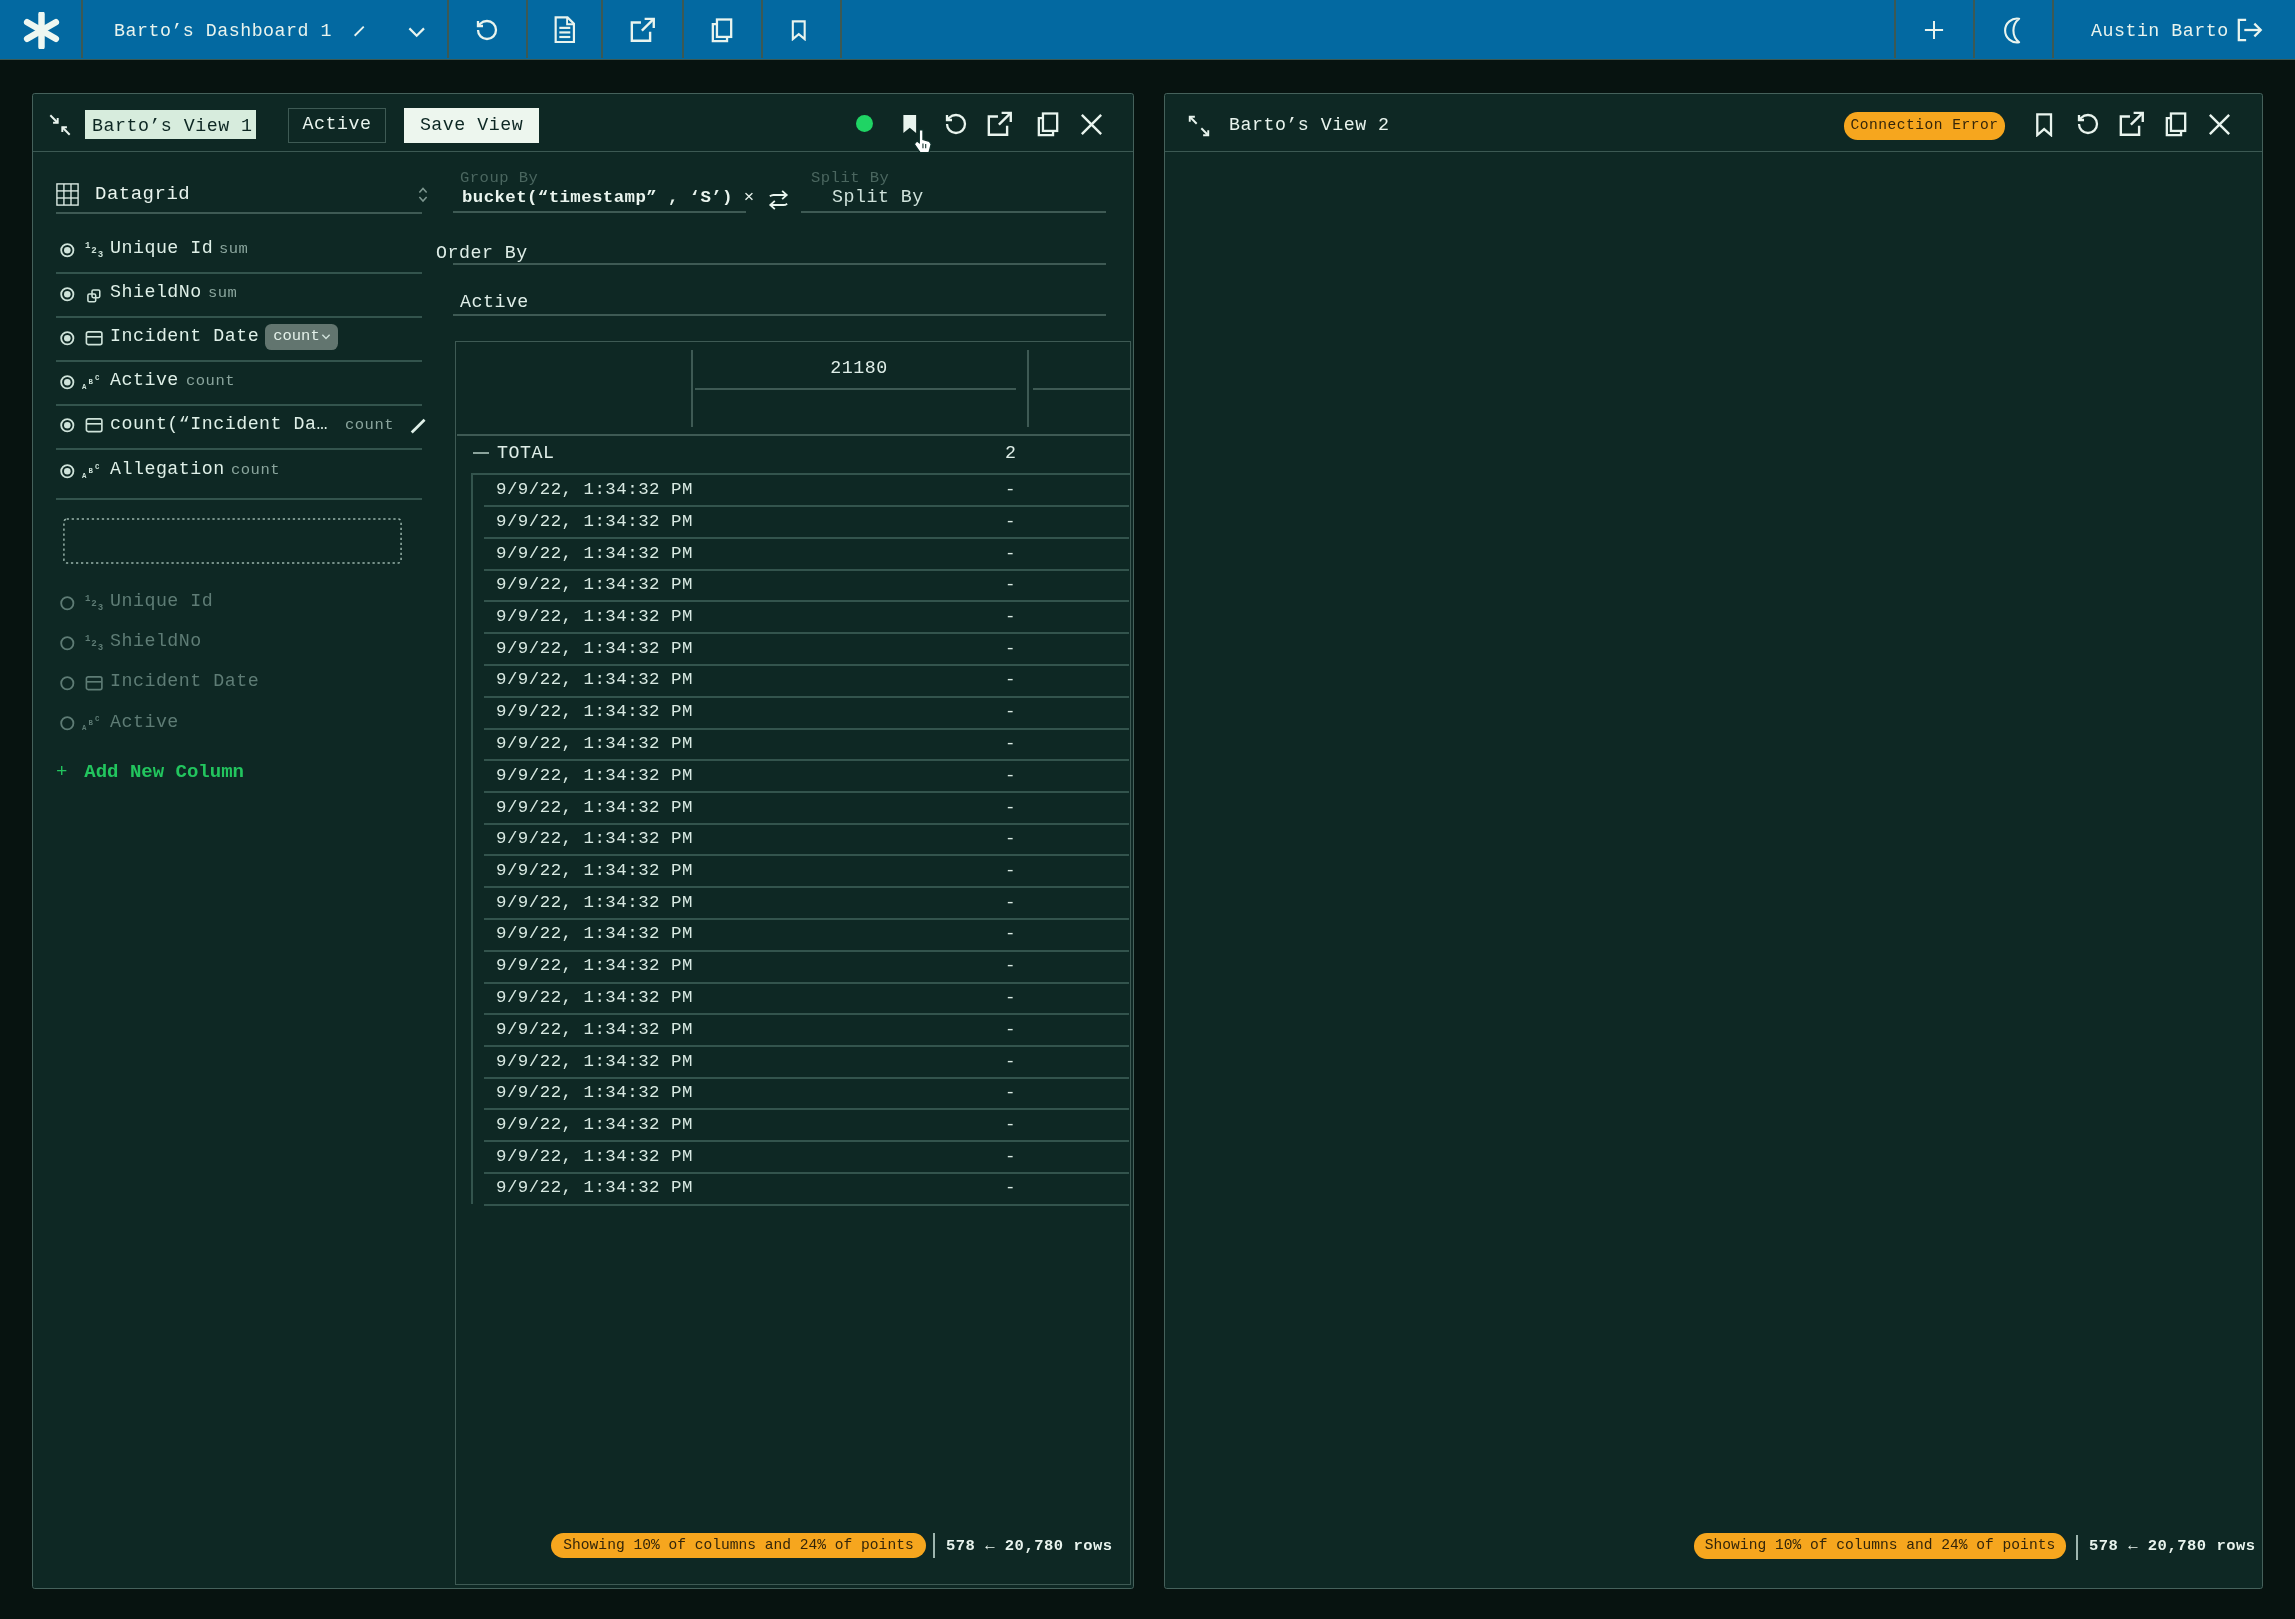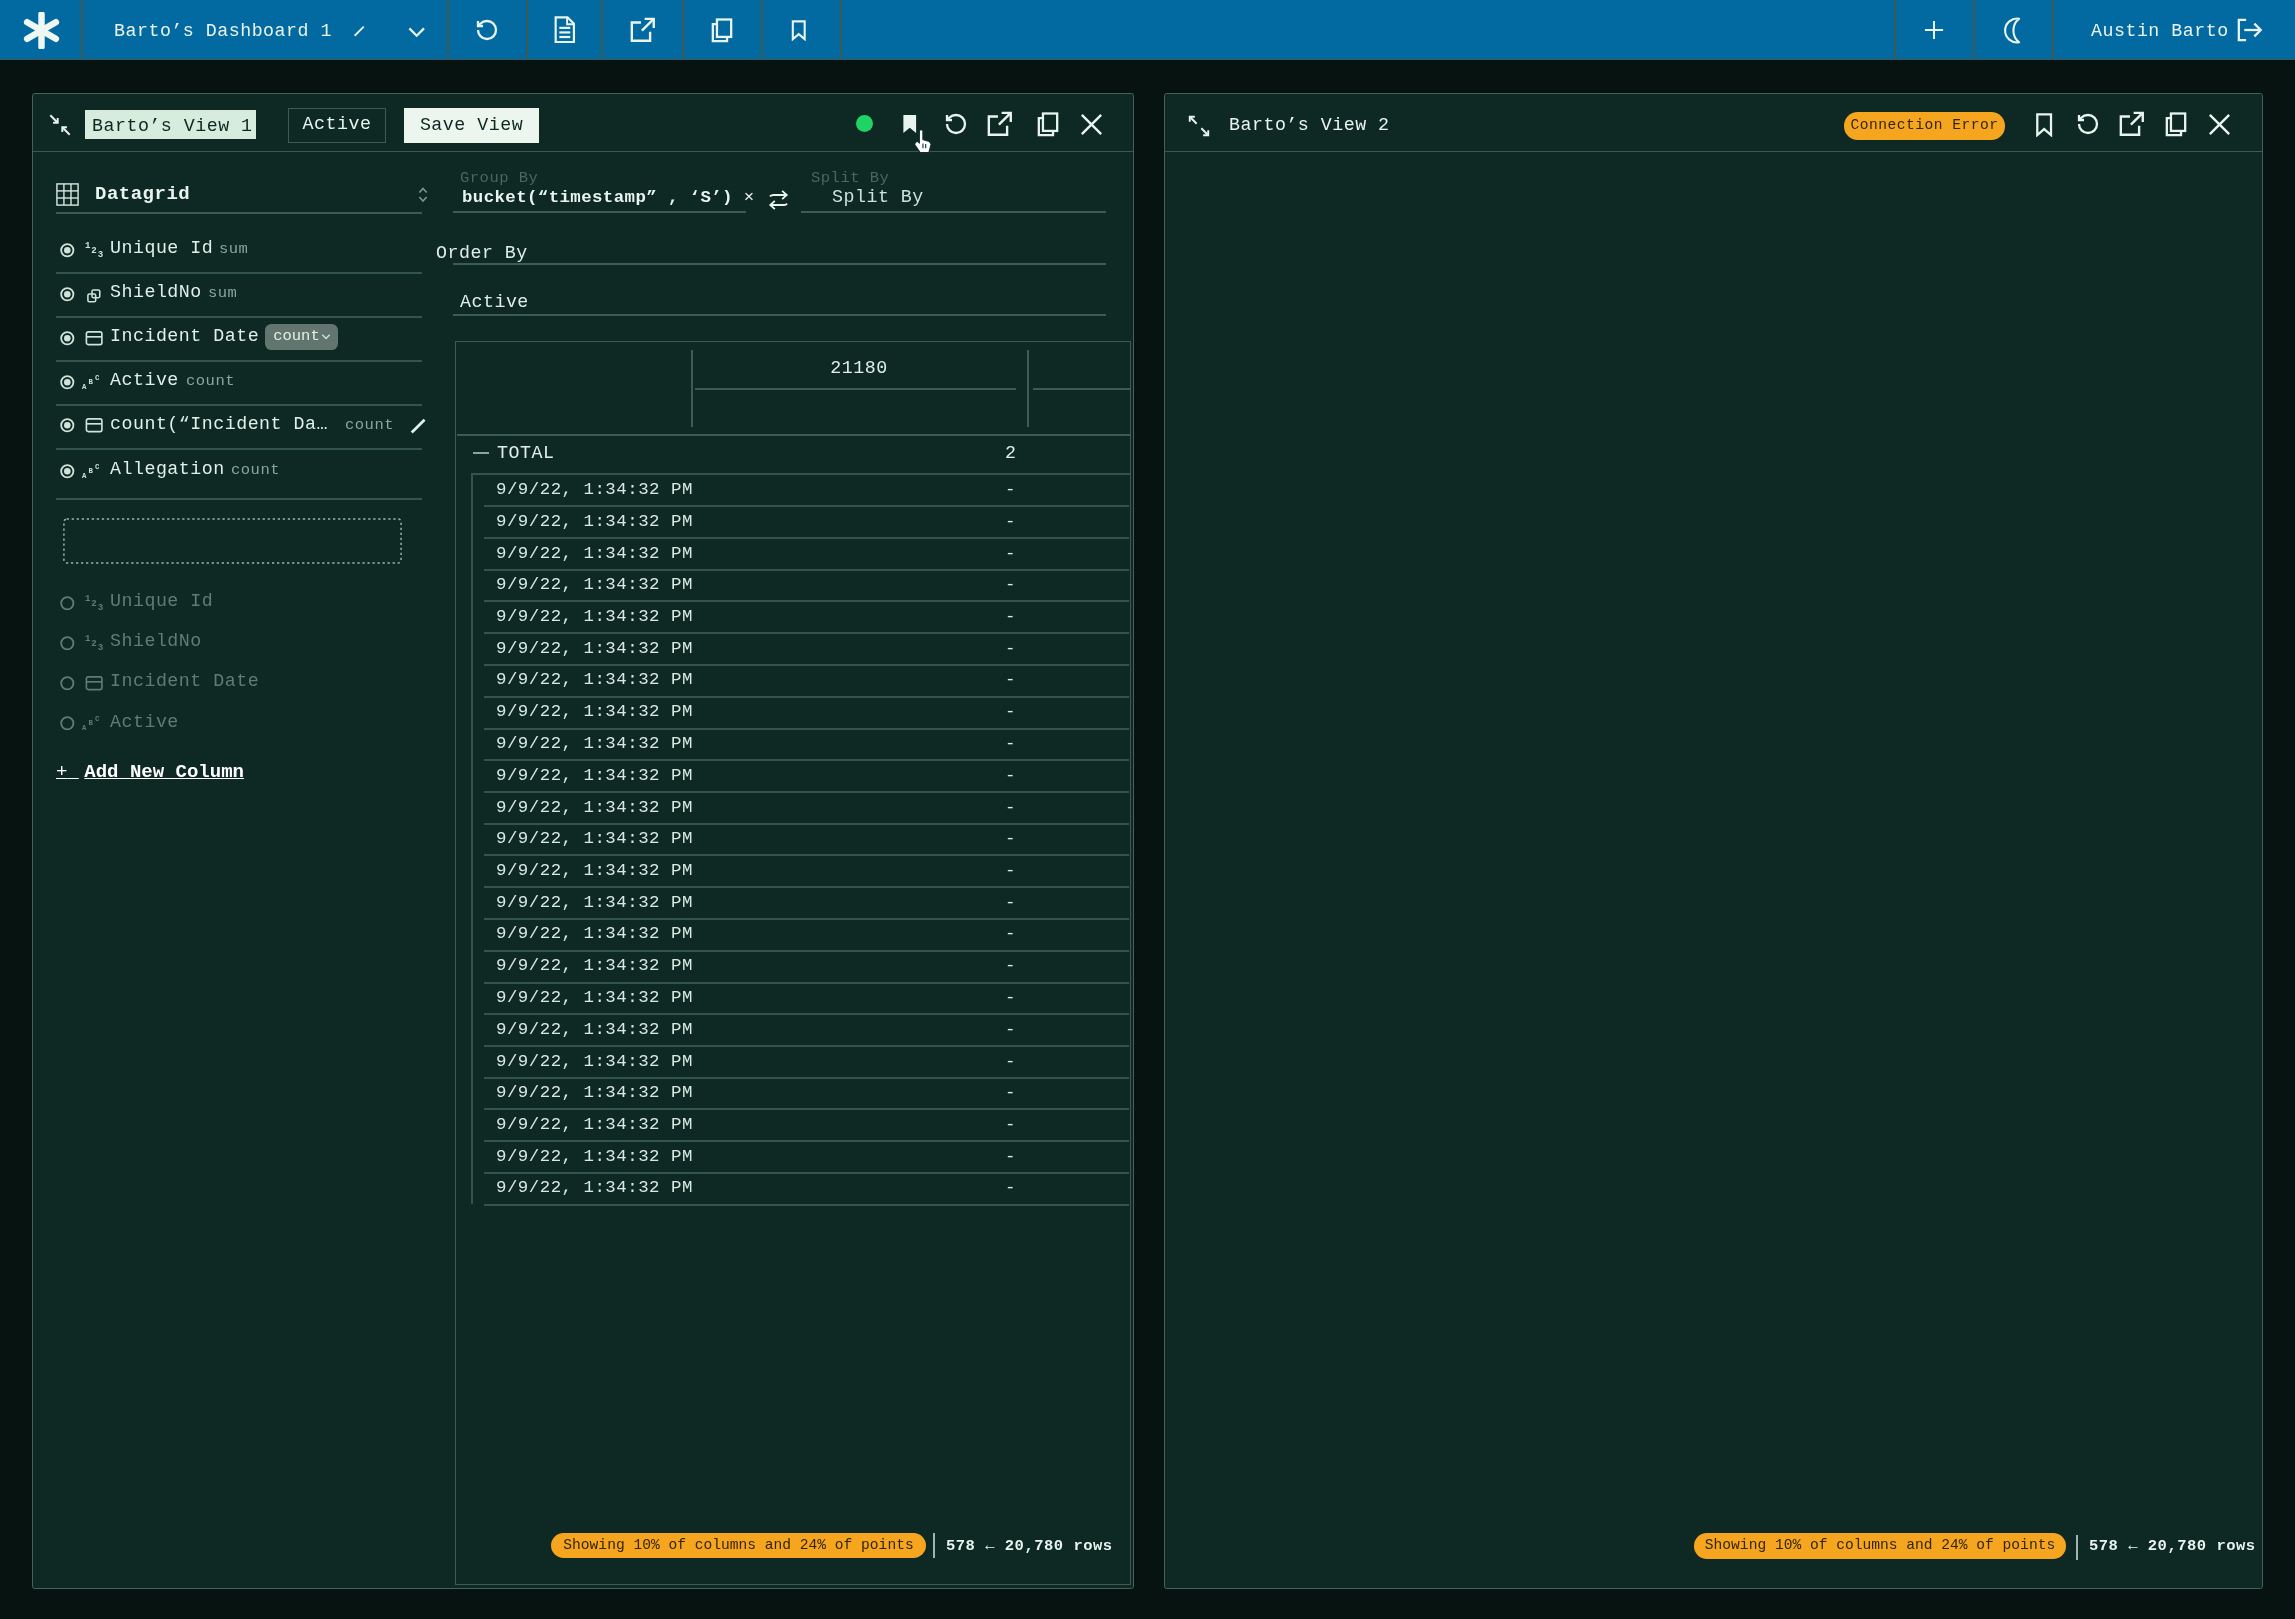--- a/index.html
+++ b/index.html
@@ -156,21 +156,21 @@
   <div id="sidebar">
 <svg class="icon" style="left:23px;top:89px" width="23" height="23" viewBox="0 0 25 25">
         <g stroke="#dcebe4" stroke-width="1.5" fill="none">
           <rect x="1" y="1" width="23" height="23"></rect>
           <line x1="8.6" y1="1" x2="8.6" y2="24"></line>
           <line x1="16.3" y1="1" x2="16.3" y2="24"></line>
           <line x1="1" y1="8.6" x2="24" y2="8.6"></line>
           <line x1="1" y1="16.3" x2="24" y2="16.3"></line>
         </g>
       </svg>
-<div class="abs" style="left:62px;top:89px;font-size:19px;font-weight:bold;letter-spacing:0.5px;">Datagrid</div>
+<div class="abs" style="left:62px;top:89px;font-size:19px;font-weight:normal;letter-spacing:0.5px;">Datagrid</div>
 <svg class="icon" style="left:385px;top:93px" width="10" height="15.5" viewBox="0 0 11 17">
         <g stroke="#7d968f" stroke-width="1.7" fill="none">
           <polyline points="1.5,6 5.5,1.5 9.5,6"></polyline>
           <polyline points="1.5,11 5.5,15.5 9.5,11"></polyline>
         </g>
       </svg>
 <div class="strongline" style="left:23px;top:118px;width:366px;height:1.8px"></div>
 <svg class="icon" style="left:27.4px;top:149px" width="14.6" height="14.6" viewBox="0 0 16 16">
         <circle cx="8" cy="8" r="6.7" fill="none" stroke="#cfe3da" stroke-width="2"></circle>
         <circle cx="8" cy="8" r="3.6" fill="#cfe3da"></circle>
@@ -296,21 +296,21 @@
         <circle cx="8" cy="8" r="6.7" fill="none" stroke="#5e7c75" stroke-width="2"></circle>
       </svg>
 <svg class="icon" style="left:49px;top:620px" width="24" height="18.3" viewBox="0 0 26 20">
         <g fill="#5e7c75" font-family="Liberation Mono" font-weight="bold">
           <text x="0" y="17" font-size="8">A</text>
           <text x="7" y="12" font-size="8">B</text>
           <text x="14" y="8" font-size="8">C</text>
         </g>
       </svg>
 <div class="abs t20" style="left:77px;top:618px;color:#5e7c75;">Active</div>
-<div class="abs" style="left:23px;top:667px;font-size:19px;font-weight:bold;color:#ffffff;text-decoration:underline;"><span style="font-weight:normal;">+</span> <span style="margin-left:5.5px;">Add New Column</span></div>
+<div class="abs" style="left:23px;top:667px;font-size:19px;font-weight:bold;color:#22c55e;"><span style="font-weight:normal;">+</span> <span style="margin-left:5.5px;">Add New Column</span></div>
 </div>
 
   <div id="query">
 <div class="abs" style="left:427px;top:75px;font-size:15.5px;color:#4a665f;letter-spacing:0.5px;">Group By</div>
 <div class="abs" style="left:429px;top:94px;font-size:17.4px;font-weight:bold;letter-spacing:0.4px;white-space:nowrap;">bucket(“timestamp” , ‘S’) <span style="font-weight:normal;">×</span></div>
 <div class="strongline" style="left:420px;top:117px;width:293px;height:1.8px"></div>
 <svg class="icon" style="left:735px;top:95px" width="21" height="22" viewBox="0 0 23 24">
         <g stroke="#e9f4ee" stroke-width="2" fill="none">
           <path d="M2 8 C2 8 4 6.5 6 6.5 H20"></path>
           <polyline points="15.5,2 20.5,6.5 15.5,11"></polyline>

